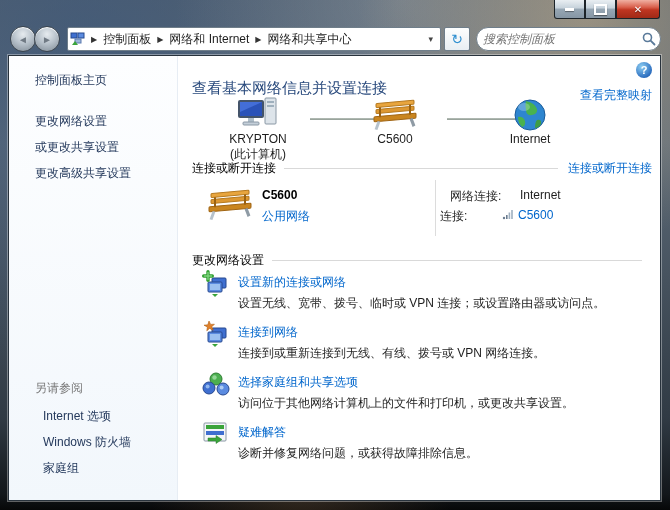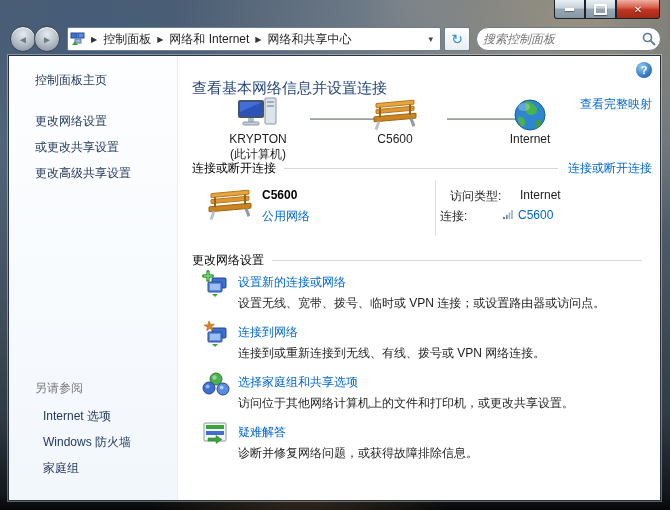--- a/index.html
+++ b/index.html
@@ -54,21 +54,21 @@
   .side-home{margin-top:16px;margin-bottom:24px;}
   .see-also{position:absolute;left:8px;bottom:14px;right:0;}
   .see-also-hdr{color:#7a7a7a;margin:0 0 11px 18px;}
   
   .content{position:absolute;left:169px;top:0;right:0;bottom:0;background:#fff;}
   .help-circle{position:absolute;top:6px;right:8px;width:16px;height:16px;border-radius:50%;
     background:radial-gradient(circle at 35% 30%,#8ccdf2,#2d6fc0 70%,#1b4f96);
     color:#fff;font-size:11px;font-weight:bold;display:flex;align-items:center;justify-content:center;cursor:pointer;}
   .page-title{position:absolute;top:14px;left:14px;font-size:15px;color:#28497c;margin-top:9px;}
   .link{color:#0066cc;cursor:pointer;}
-  .fullmap{position:absolute;top:40px;right:8px;}
+  .fullmap{position:absolute;top:31px;right:8px;}
   .map{position:absolute;top:38px;left:14px;width:420px;height:95px;}
   .map-node{position:absolute;width:96px;text-align:center;cursor:pointer;}
   .map-node .ic{height:38px;display:flex;align-items:flex-end;justify-content:center;}
   .map-line{position:absolute;top:24px;height:2px;background:linear-gradient(180deg,#b9c1bb,#8f9a92);}
   .sec-hdr{position:absolute;left:14px;right:8px;display:flex;align-items:center;}
   .sec-hdr .txt{flex:0 0 auto;color:#000;}
   .sec-hdr .rule{flex:1;height:1px;background:#d9d9d9;margin:0 10px 0 8px;}
   .active-box{position:absolute;left:14px;right:8px;top:122px;height:62px;}
   .net-name{position:absolute;left:70px;top:10px;font-weight:bold;color:#000;}
   .net-type{position:absolute;left:70px;top:30px;}
@@ -220,21 +220,21 @@
             <line x1="9" y1="6" x2="9" y2="16" stroke="#9a6212" stroke-width="2"></line>
             <line x1="39" y1="6" x2="39" y2="16" stroke="#9a6212" stroke-width="2"></line>
             <line x1="8" y1="20" x2="5" y2="28" stroke="#b6c2cc" stroke-width="3"></line>
             <line x1="40" y1="20" x2="43" y2="28" stroke="#8f9ba5" stroke-width="3"></line>
           </g>
         </svg>
       </div>
       <div class="net-name">C5600</div>
       <div class="net-type link">公用网络</div>
       <div class="vdivider"></div>
-      <div class="kv-label" style="left:258px;top:10px;">访问类型:</div>
+      <div class="kv-label" style="left:258px;top:10px;">网络连接:</div>
       <div class="kv-value" style="left:328px;top:10px;">Internet</div>
       <div class="kv-label" style="left:248px;top:30px;text-align:right;">连接:</div>
       <div class="kv-value" style="left:310px;top:30px;">
         <span class="wifi-bars">
           <svg width="12" height="12" viewBox="0 0 12 12">
             <circle cx="2" cy="10" r="1.2" fill="#6b7c90"></circle>
             <rect x="4" y="7" width="1.6" height="4" fill="#6b7c90"></rect>
             <rect x="6.6" y="4.5" width="1.6" height="6.5" fill="#9fb0c0"></rect>
             <rect x="9.2" y="2" width="1.6" height="9" fill="#9fb0c0"></rect>
           </svg>

